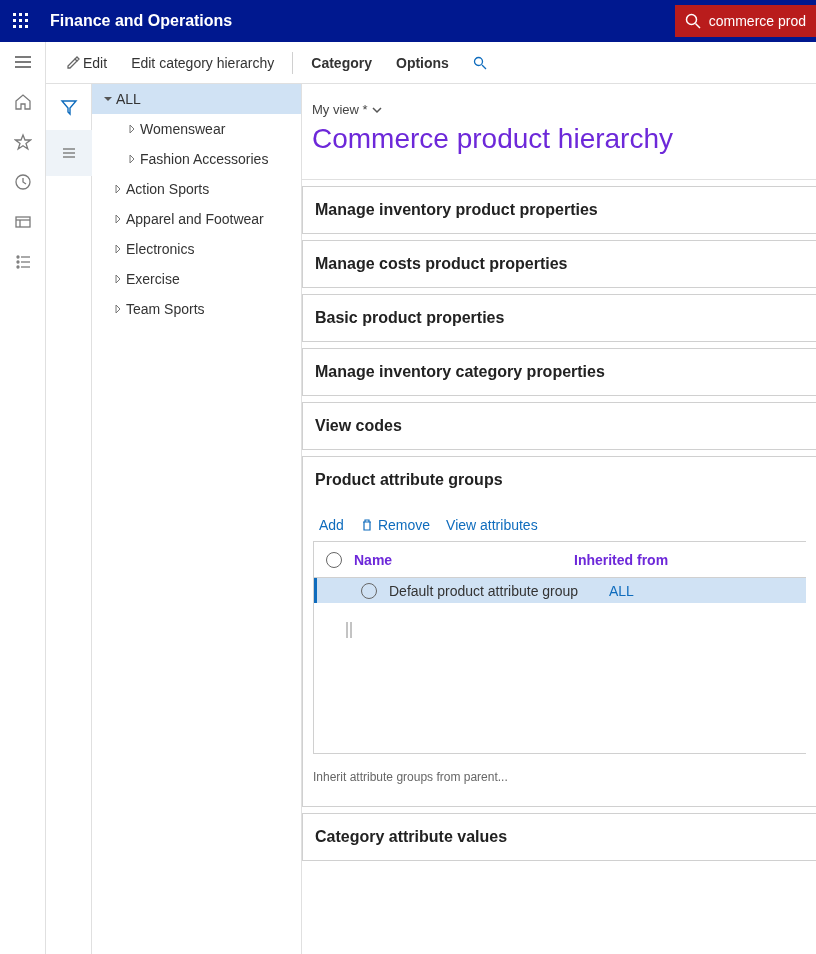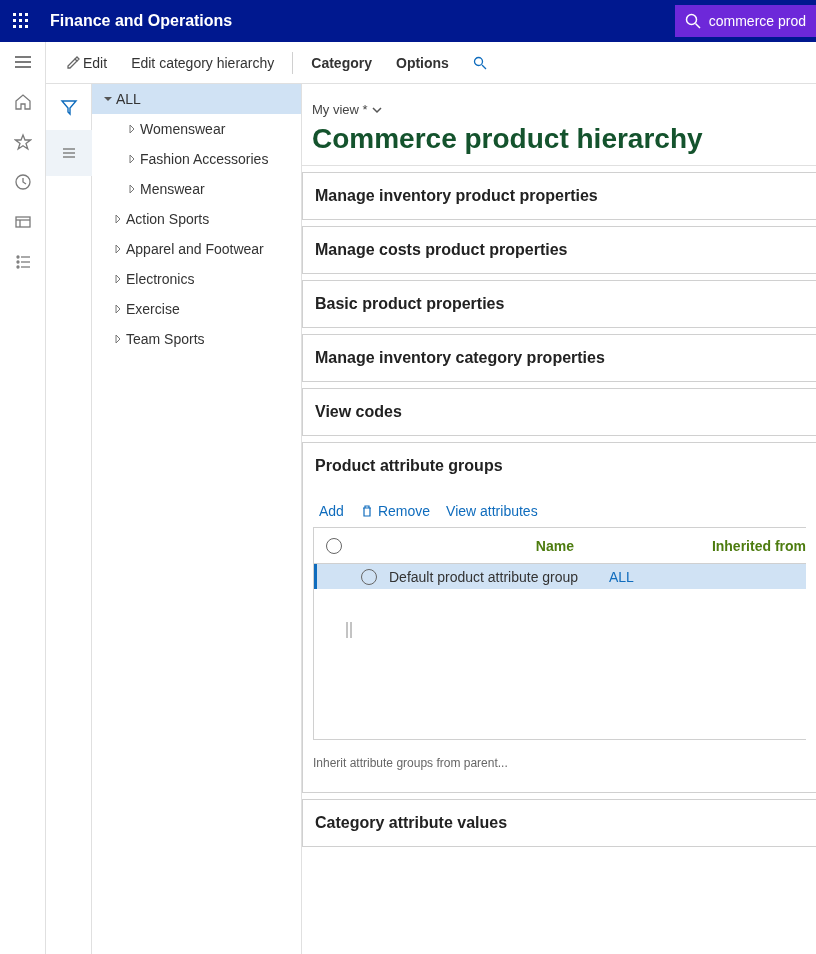--- a/index.html
+++ b/index.html
@@ -4,21 +4,21 @@
 <style>
   * { box-sizing: border-box; }
   html, body { margin: 0; padding: 0; font-family: "Segoe UI", Arial, sans-serif; font-size: 14px; color: #333; background: #fff; }
   .root { width: 816px; height: 954px; overflow: hidden; position: relative; }
 
   .topbar { background: #00188f; color: #fff; height: 42px; display: flex; align-items: center; }
   .waffle { width: 42px; height: 42px; display: flex; align-items: center; justify-content: center; }
   .waffle svg { width: 16px; height: 16px; fill: #fff; }
   .app-title { font-weight: 600; font-size: 16px; padding-left: 8px; flex: 0 0 auto; }
   .top-spacer { flex: 1; }
-  .search-box { background: #6d28d9; color: #fff; height: 32px; display: flex; align-items: center; padding: 0 10px; min-width: 120px; margin-left: auto; }
+  .search-box { background: #b91c1c; color: #fff; height: 32px; display: flex; align-items: center; padding: 0 10px; min-width: 120px; margin-left: auto; }
   .search-box svg { width: 16px; height: 16px; fill: #fff; margin-right: 8px; }
   .search-box span { color: #fff; font-size: 14px; white-space: nowrap; }
 
   .body-row { display: flex; height: calc(100% - 42px); }
 
   .left-rail { width: 46px; border-right: 1px solid #e0e0e0; display: flex; flex-direction: column; align-items: center; }
   .rail-btn { width: 46px; height: 40px; display: flex; align-items: center; justify-content: center; cursor: pointer; }
   .rail-btn svg { width: 18px; height: 18px; stroke: #7a7a7a; fill: none; stroke-width: 1.3; }
   .rail-hamburger svg { stroke: #333; }
 
@@ -48,40 +48,40 @@
   .lvl1 { padding-left: 18px; }
   .lvl2 { padding-left: 32px; }
 
   .splitter-handle { position: absolute; left: 298px; top: 536px; width: 10px; height: 20px; display:flex; align-items:center; justify-content:center; }
   .splitter-handle svg { width:6px; height:16px; stroke:#888; fill:none; }
 
   .main { flex: 1; overflow-y: auto; padding: 0; }
   .main-inner { padding: 18px 10px 10px 10px; }
   .view-selector { font-size: 13px; color: #444; display: flex; align-items: center; gap: 4px; margin-bottom: 6px; }
   .view-selector svg { width: 10px; height: 10px; stroke: #555; fill: none; stroke-width: 1.5; }
-  .page-title { font-size: 28px; font-weight: 700; color: #14532d; }
+  .page-title { font-size: 28px; font-weight: 400; color: #6d28d9; margin-bottom: 14px; }
   .header-block { border-bottom: 1px solid #e0e0e0; padding-bottom: 10px; margin-bottom: 6px; }
 
   .section { border: 1px solid #d0d0d0; border-right: none; margin-bottom: 6px; background: #fff; }
   .section-header { padding: 14px 12px; font-size: 16px; font-weight: 600; color: #222; cursor: pointer; }
   .section-body { padding: 4px 10px 16px 10px; }
 
   .toolbar-row { display: flex; gap: 16px; padding: 10px 6px 8px 6px; align-items: center; }
   .toolbar-link { color: #0f6cbd; font-size: 14px; cursor: pointer; display: flex; align-items: center; gap: 4px; }
   .toolbar-link svg { width: 14px; height: 14px; stroke: #0f6cbd; fill: none; stroke-width: 1.2; }
 
   .grid { border: 1px solid #d0d0d0; border-right: none; }
   .grid-header { display: flex; align-items: center; height: 36px; border-bottom: 1px solid #d0d0d0; }
   .grid-row { display: flex; align-items: center; height: 25px; background: #d0e2f4; border-left: 3px solid #0f6cbd; padding-left: 32px; }
   .cell-chk { width: 40px; display: flex; align-items: center; justify-content: center; }
   .radio-empty { width: 16px; height: 16px; border: 1.5px solid #666; border-radius: 50%; display:inline-block; }
   .cell-name { flex: 0 0 220px; font-size: 14px; }
   .cell-inh { flex: 1; font-size: 14px; }
   .cell-inh.link { color: #0f6cbd; }
-  .grid-header .cell-name, .grid-header .cell-inh { font-weight: 600; color: #4d7c0f; text-align: right; }
+  .grid-header .cell-name, .grid-header .cell-inh { font-weight: 600; color: #6d28d9; }
   .grid-space { height: 150px; }
 
   .field-label { font-size: 12px; color: #666; margin-top: 16px; margin-bottom: 6px; }
   .toggle-row { display: flex; align-items: center; gap: 10px; }
   .toggle { width: 40px; height: 20px; border: 1px solid #888; border-radius: 10px; position: relative; cursor: pointer; background:#fff; }
   .toggle-knob { width: 14px; height: 14px; background: #666; border-radius: 50%; position: absolute; top: 2px; left: 2px; }
 </style>
 </head>
 <body>
 
@@ -219,28 +219,20 @@
               </span>
             <span class="label">Womenswear</span>
           </div>
           <div class="tree-node lvl2">
             <span class="caret">
                 <svg viewBox="0 0 8 8">
                   <path d="M2 0 L6 4 L2 8 Z" fill="none" stroke="#777"></path>
                 </svg>
               </span>
             <span class="label">Fashion Accessories</span>
-          </div>
-          <div class="tree-node lvl2">
-            <span class="caret">
-                <svg viewBox="0 0 8 8">
-                  <path d="M2 0 L6 4 L2 8 Z" fill="none" stroke="#777"></path>
-                </svg>
-              </span>
-            <span class="label">Menswear</span>
           </div>
           <div class="tree-node lvl1">
             <span class="caret">
                 <svg viewBox="0 0 8 8">
                   <path d="M2 0 L6 4 L2 8 Z" fill="none" stroke="#777"></path>
                 </svg>
               </span>
             <span class="label">Action Sports</span>
           </div>
           <div class="tree-node lvl1">

